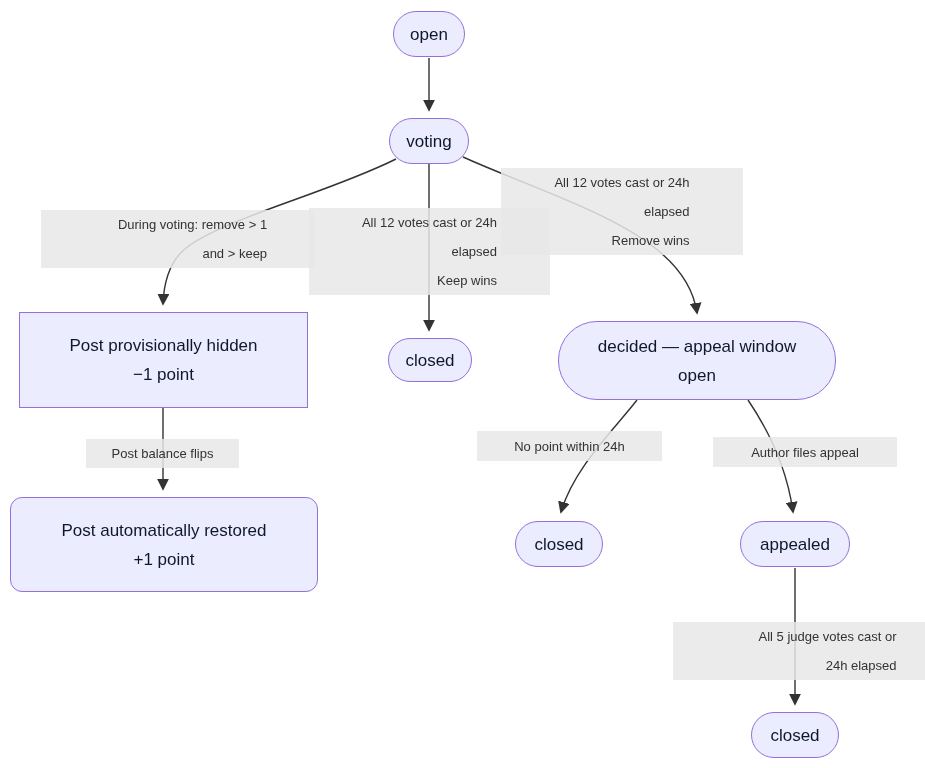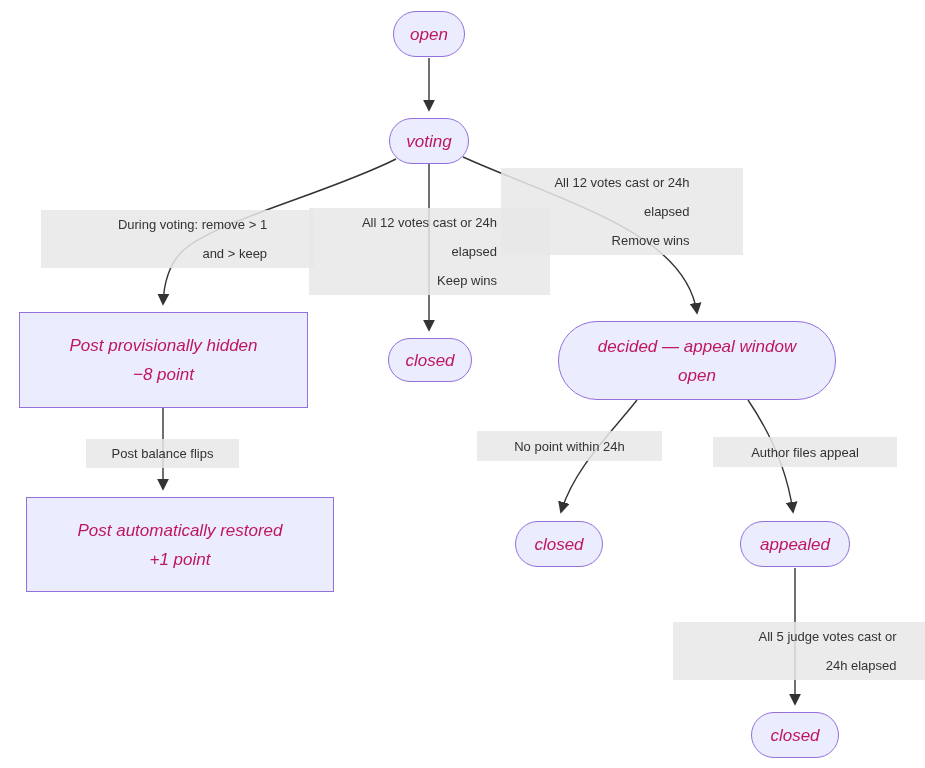--- a/index.html
+++ b/index.html
@@ -47,25 +47,24 @@
   }
   .node {
     position: absolute;
     display: flex;
     align-items: center;
     justify-content: center;
     text-align: center;
     white-space: pre-line;
     font-size: 17px;
     line-height: 29px;
-    color: #be185d;
+    color: #0f172a;
     background: #ECECFF;
     border: 1.3px solid #9370DB;
     box-sizing: border-box;
-    font-style: italic;
   }
   .node.rect { border-radius: 0; }
 </style>
 </head>
 <body>
 
 <div id="stage">
   <svg id="edges-svg" xmlns="http://www.w3.org/2000/svg">
     <defs>
       <marker id="arrow" viewBox="0 0 10 10" refX="8.5" refY="5" markerWidth="8.5" markerHeight="8.5" orient="auto-start-reverse">
@@ -93,23 +92,23 @@
       <div class="edge-label" style="left: 86px; top: 439px; width: 153px; height: 29px;">Post balance flips</div>
       <div class="edge-label" style="left: 477px; top: 431px; width: 185px; height: 30px;">No point within 24h</div>
       <div class="edge-label" style="left: 713px; top: 437px; width: 184px; height: 30px;">Author files appeal</div>
       <div class="edge-label" style="left: 673px; top: 622px; width: 245px; height: 58px; padding-left: 32px;">All 5 judge votes cast or
 24h elapsed</div>
     </div>
   <div id="nodes-layer" class="layer">
       <div class="node pill" style="left: 393px; top: 11px; width: 72px; height: 46px; border-radius: 23px;">open</div>
       <div class="node pill" style="left: 389px; top: 118px; width: 80px; height: 46px; border-radius: 23px;">voting</div>
       <div class="node rect" style="left: 19px; top: 312px; width: 289px; height: 96px; border-radius: 0px;">Post provisionally hidden
-−8 point</div>
+−1 point</div>
       <div class="node pill" style="left: 388px; top: 338px; width: 84px; height: 44px; border-radius: 22px;">closed</div>
       <div class="node pill" style="left: 558px; top: 321px; width: 278px; height: 79px; border-radius: 39px;">decided — appeal window
 open</div>
-      <div class="node rect" style="left: 10px; top: 497px; width: 308px; height: 95px; border-radius: 0px; margin-left: 16px;">Post automatically restored
+      <div class="node rect" style="left: 10px; top: 497px; width: 308px; height: 95px; border-radius: 12px;">Post automatically restored
 +1 point</div>
       <div class="node pill" style="left: 515px; top: 521px; width: 88px; height: 46px; border-radius: 23px;">closed</div>
       <div class="node pill" style="left: 740px; top: 521px; width: 110px; height: 46px; border-radius: 23px;">appealed</div>
       <div class="node pill" style="left: 751px; top: 712px; width: 88px; height: 46px; border-radius: 23px;">closed</div>
     </div>
 </div>
 
 </body></html>

